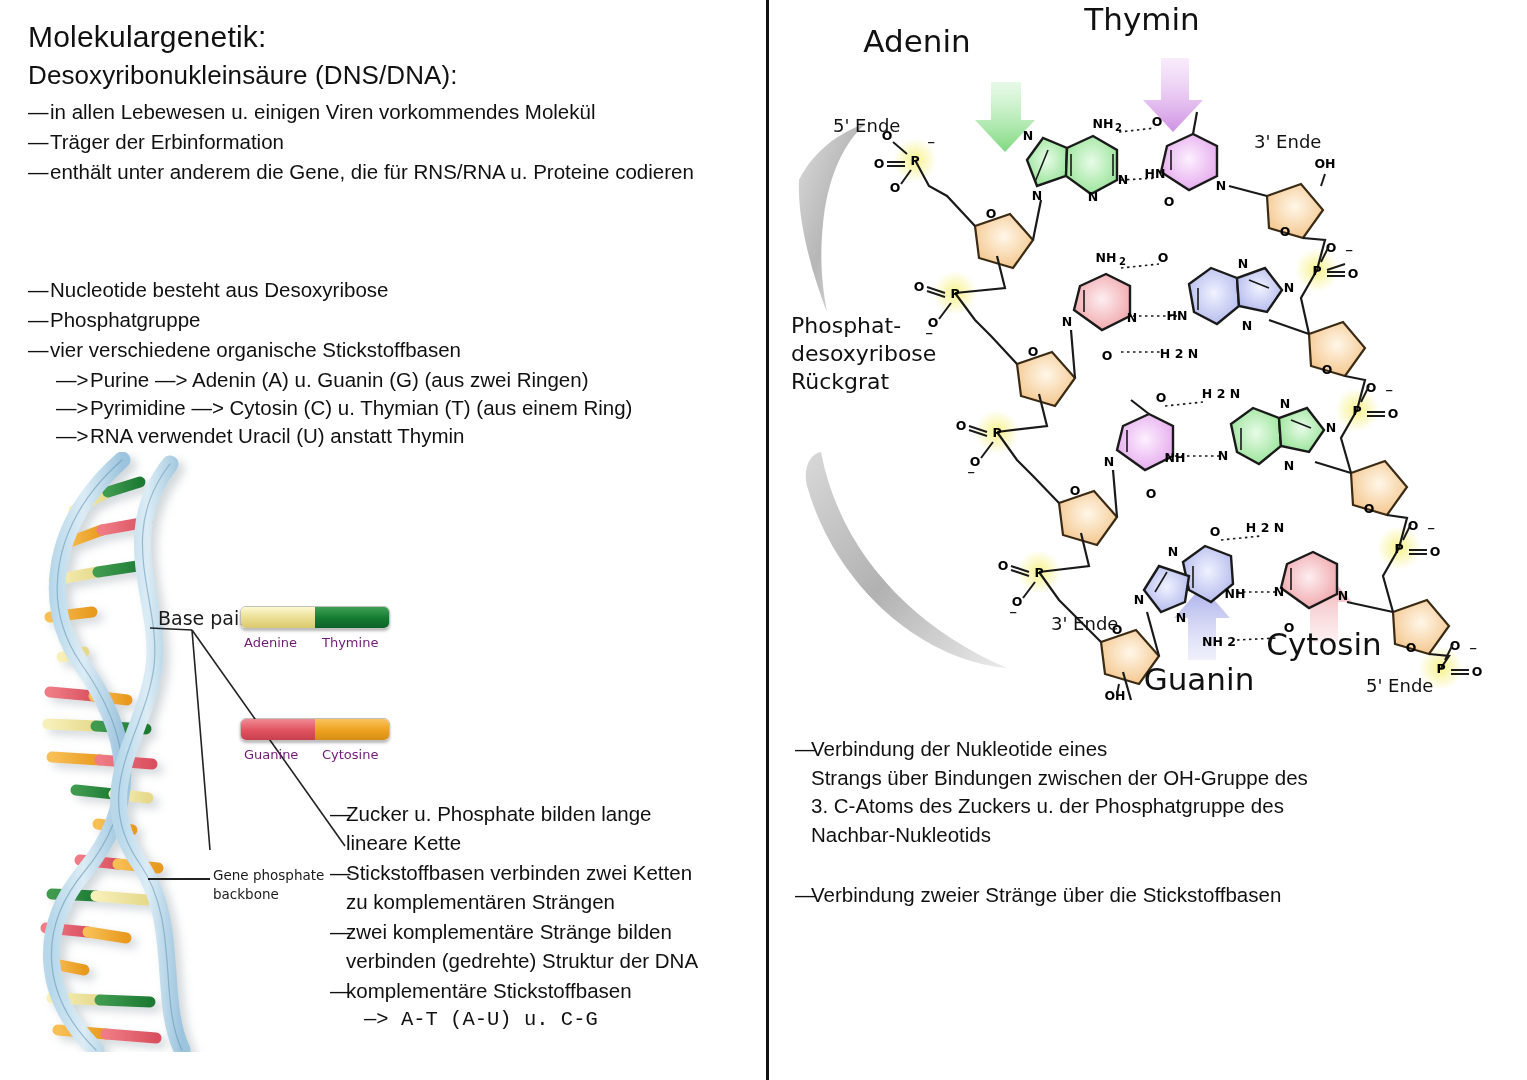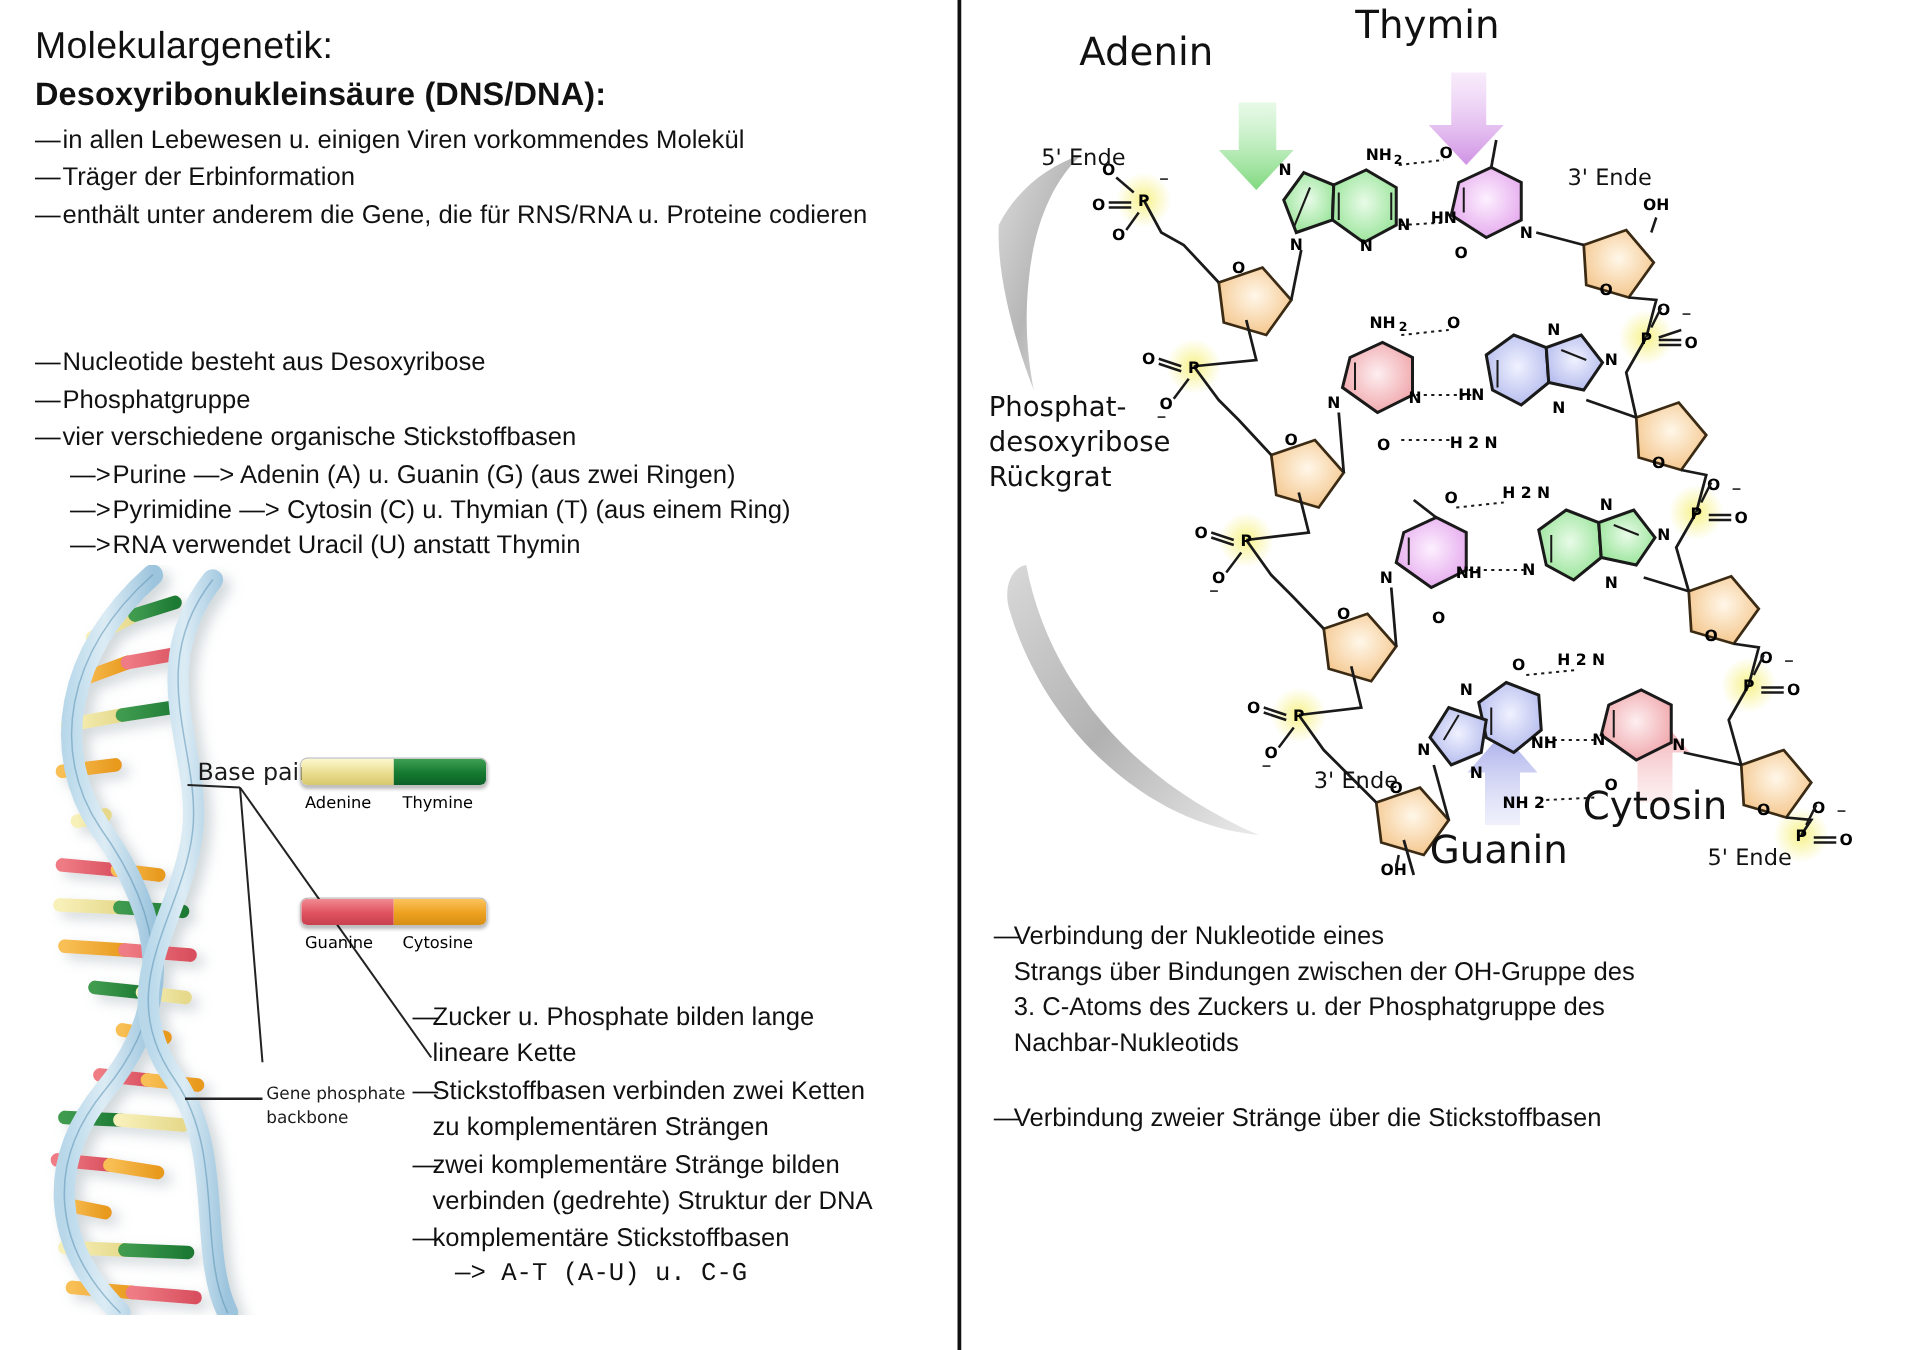--- a/index.html
+++ b/index.html
@@ -34,21 +34,21 @@
     font-size: 30px;
     text-underline-offset: 5px;
     letter-spacing: .2px;
   }
   .sec-head {
     position: absolute;
     left: 28px;
     font-size: 26px;
     letter-spacing: .1px;
   }
-  #dna-head { top: 60px; font-weight: bold; }
+  #dna-head { top: 60px; }
   #aufbau-head { top: 232px; }
 
   .bullets {
     position: absolute;
     left: 28px;
     font-size: 20.5px;
     line-height: 28px;
   }
   #dna-bullets { top: 98px; width: 720px; }
   #aufbau-bullets { top: 276px; width: 720px; }
@@ -101,21 +101,21 @@
     border: 1px solid rgba(0,0,0,.25);
   }
   #bar-at { left: 88px; top: 6px; }
   #bar-gc { left: 88px; top: 118px; }
   .bar .half { width: 50%; height: 100%; }
   .bar-lbls {
     position: absolute;
     width: 190px;
     display: flex;
     font-size: 13px;
-    color: #000000;
+    color: #701a75;
   }
   #lbl-at { left: 92px; top: 35px; }
   #lbl-gc { left: 92px; top: 147px; }
   .bar-lbls span { width: 78px; }
 
   #sugar-label {
     position: absolute;
     left: 213px; top: 866px;
     font-size: 13.5px;
     line-height: 19px;

